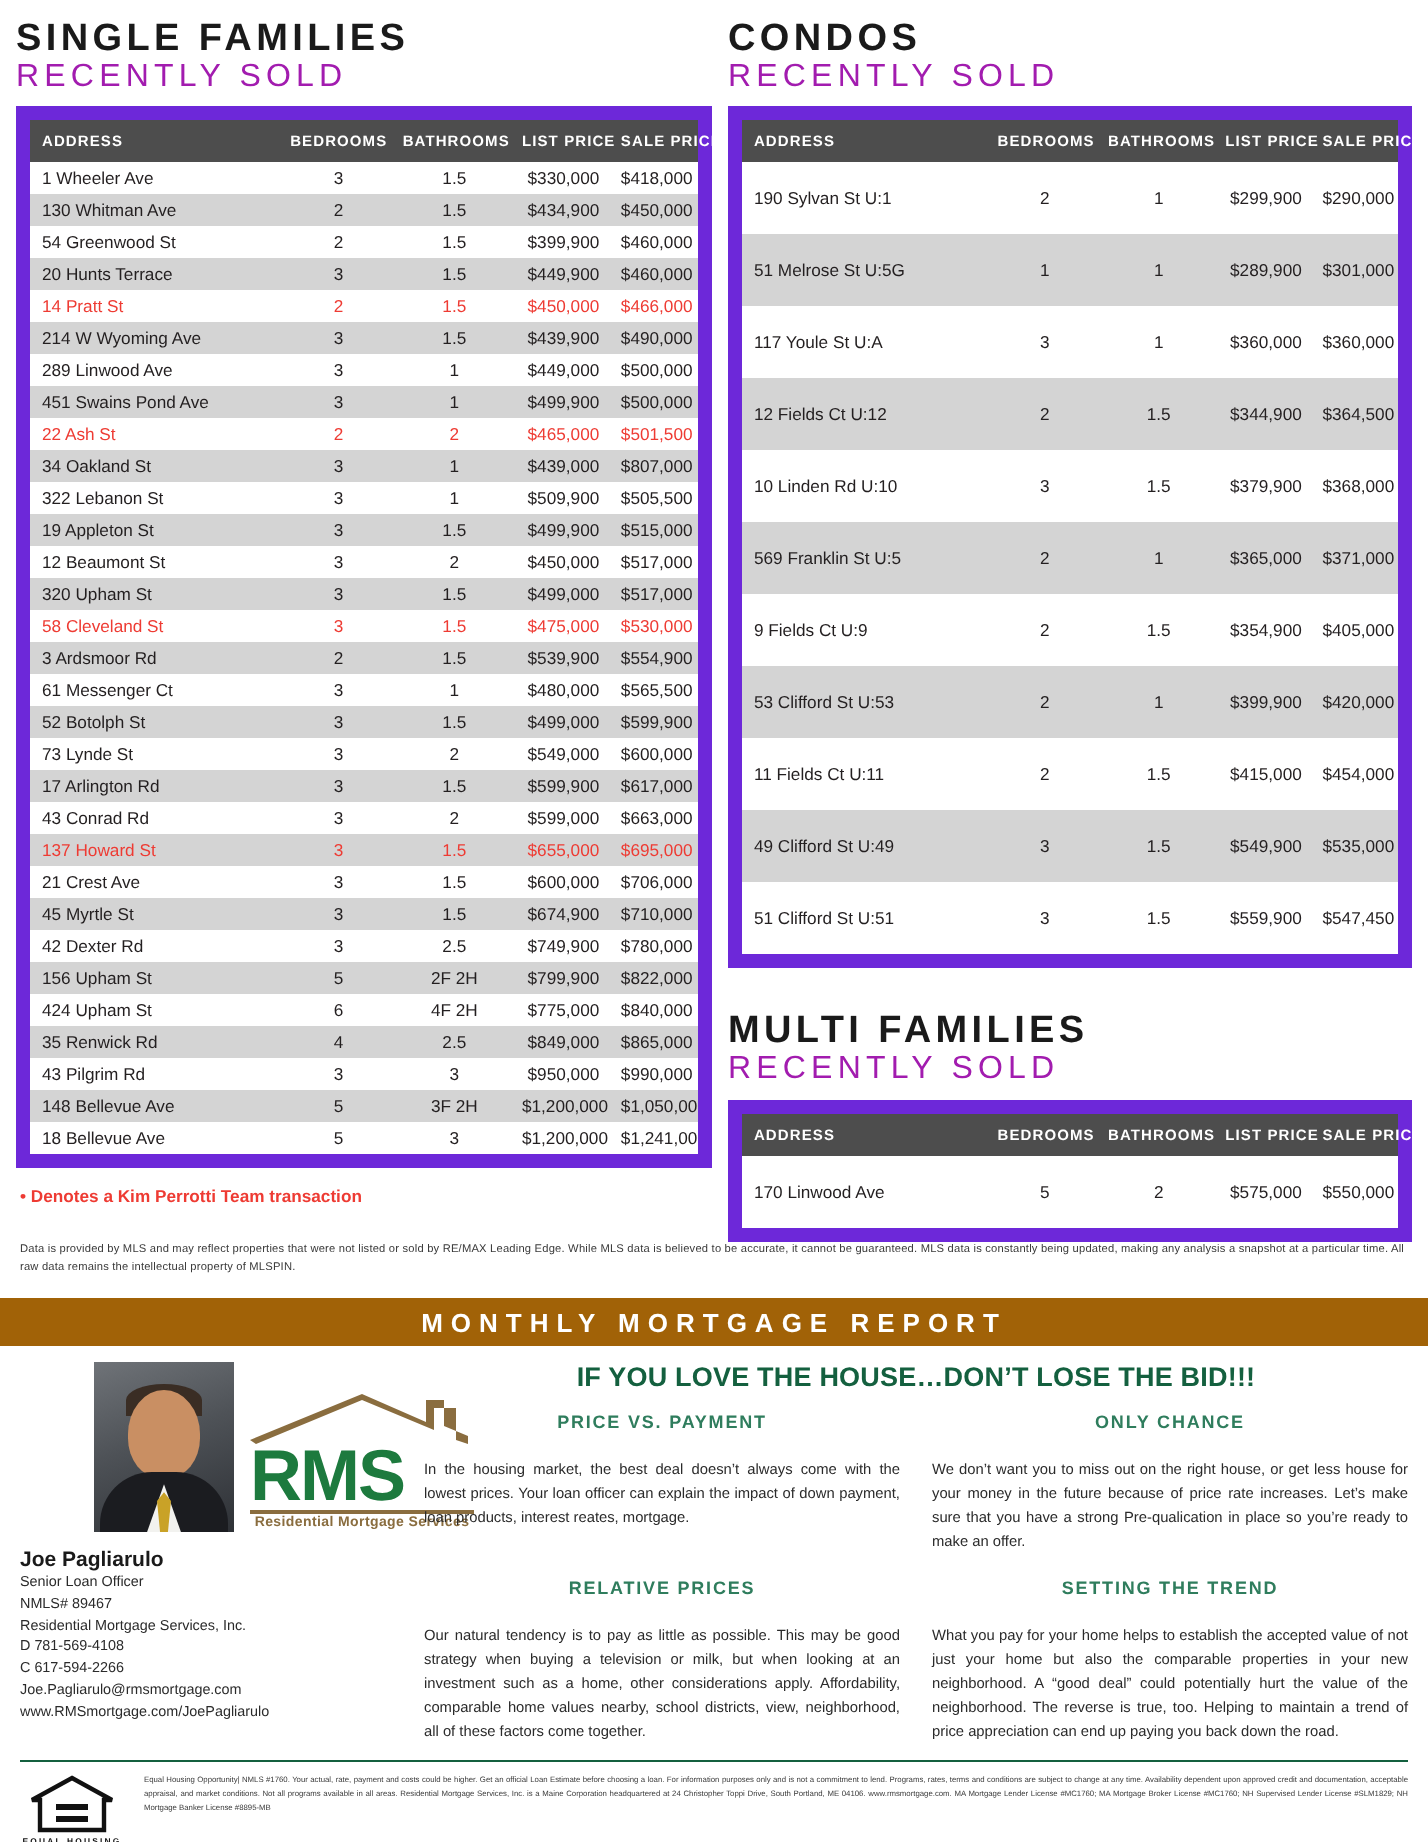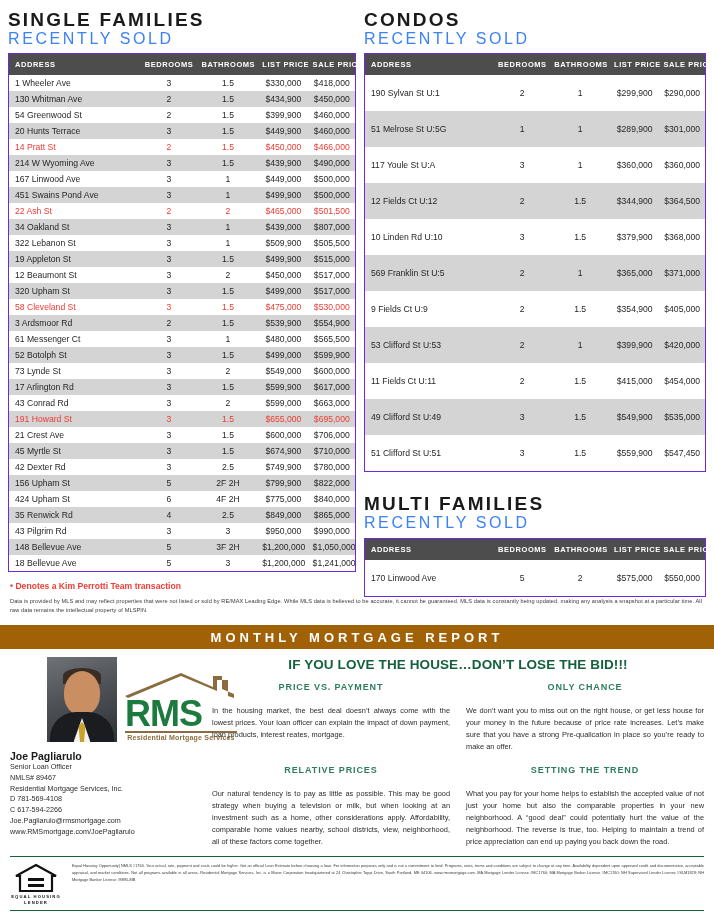--- a/index.html
+++ b/index.html
@@ -23,30 +23,30 @@
     font-size: 19px;
     font-weight: bold;
     letter-spacing: 2.2px;
     color: #1a1a1a;
     line-height: 1.05;
   }
   .sec-sub {
     font-size: 16px;
     font-weight: 300;
     letter-spacing: 2.6px;
-    color: #3b82f6;
+    color: #a21caf;
     line-height: 1.15;
     margin-bottom: 5px;
   }
 
   
   table.listing {
     width: 100%;
     border-collapse: collapse;
-    border: 1px solid #6d28d9;
+    border: 7px solid #6d28d9;
     table-layout: fixed;
   }
   table.listing thead th {
     background: #4d4d4d;
     color: #ffffff;
     font-size: 7.5px;
     font-weight: bold;
     letter-spacing: 0.55px;
     padding: 6px 4px;
     text-align: center;
@@ -272,21 +272,21 @@
               <td>$466,000</td>
             </tr>
             <tr class="alt">
               <td class="addr">214 W Wyoming Ave</td>
               <td>3</td>
               <td>1.5</td>
               <td>$439,900</td>
               <td>$490,000</td>
             </tr>
             <tr>
-              <td class="addr">167 Linwood Ave</td>
+              <td class="addr">289 Linwood Ave</td>
               <td>3</td>
               <td>1</td>
               <td>$449,000</td>
               <td>$500,000</td>
             </tr>
             <tr class="alt">
               <td class="addr">451 Swains Pond Ave</td>
               <td>3</td>
               <td>1</td>
               <td>$499,900</td>
@@ -377,21 +377,21 @@
               <td>$617,000</td>
             </tr>
             <tr>
               <td class="addr">43 Conrad Rd</td>
               <td>3</td>
               <td>2</td>
               <td>$599,000</td>
               <td>$663,000</td>
             </tr>
             <tr class="alt kp">
-              <td class="addr">191 Howard St</td>
+              <td class="addr">137 Howard St</td>
               <td>3</td>
               <td>1.5</td>
               <td>$655,000</td>
               <td>$695,000</td>
             </tr>
             <tr>
               <td class="addr">21 Crest Ave</td>
               <td>3</td>
               <td>1.5</td>
               <td>$600,000</td>

